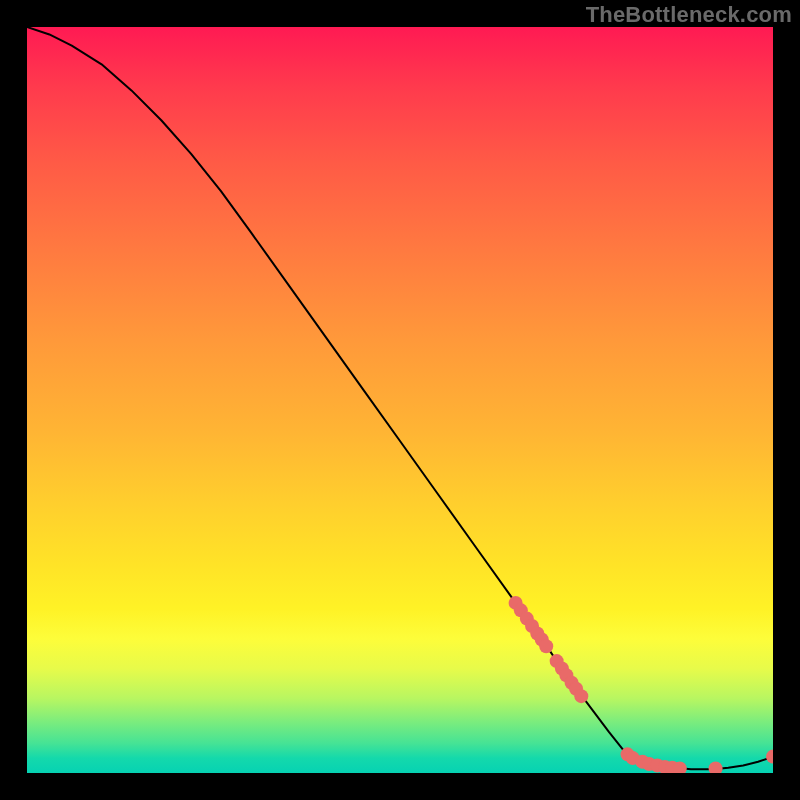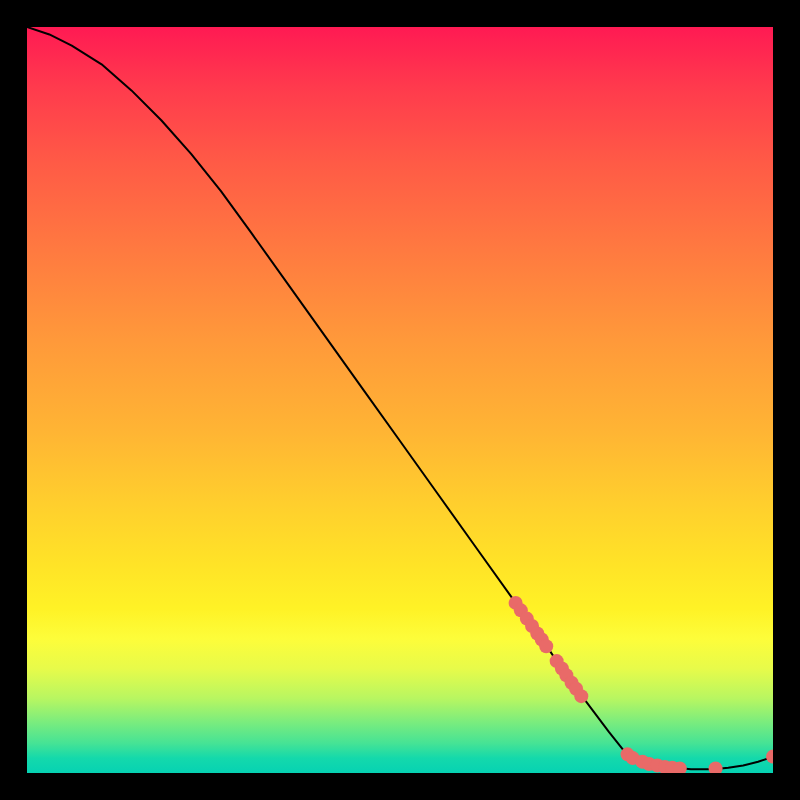--- a/index.html
+++ b/index.html
@@ -71,20 +71,21 @@
     stroke-linejoin: round;
   }
   .dot {
     fill: #e96a68;
     stroke: none;
   }
 </style>
 </head>
 <body>
 <div class="container">
+  <div class="watermark">TheBottleneck.com</div>
   <div class="plot">
     <div class="gradient"></div>
     <svg class="overlay" viewBox="0 0 746 746">
       <path id="curve-path" class="curve" d="M0.00 0.00 L22.38 7.46 L44.76 18.65 L74.60 37.30 L104.44 63.41 L134.28 93.25 L164.12 126.82 L193.96 164.12 L223.80 205.15 L261.10 257.37 L298.40 309.59 L335.70 361.81 L373.00 414.03 L410.30 466.25 L447.60 518.47 L484.90 570.69 L522.20 622.91 L537.12 645.29 L559.50 675.13 L581.88 704.97 L596.80 723.62 L619.18 734.81 L641.56 740.03 L663.94 742.27 L686.32 742.27 L701.24 740.78 L716.16 738.54 L731.08 734.81 L746.00 729.59"></path>
       <g id="dots">
           <circle class="dot" cx="488.63" cy="575.91" r="7"></circle>
           <circle class="dot" cx="493.85" cy="583.37" r="7"></circle>
           <circle class="dot" cx="499.82" cy="591.58" r="7"></circle>
           <circle class="dot" cx="505.04" cy="599.04" r="7"></circle>
           <circle class="dot" cx="510.26" cy="606.50" r="7"></circle>

